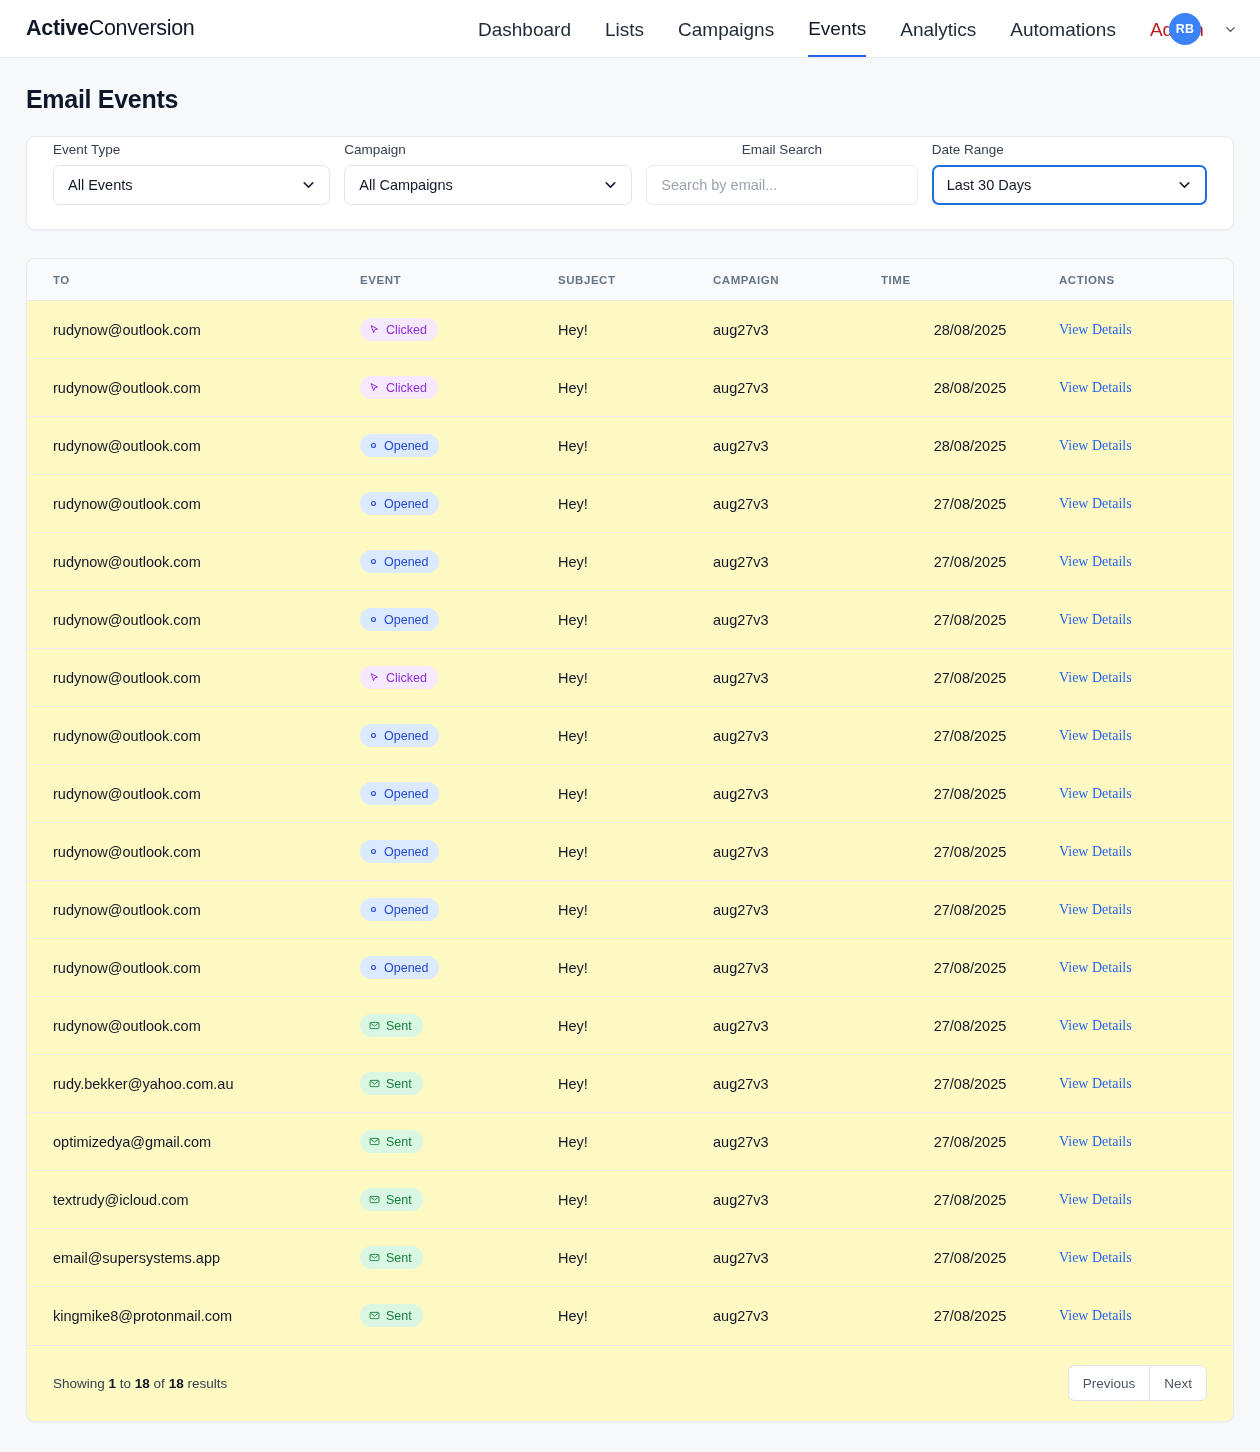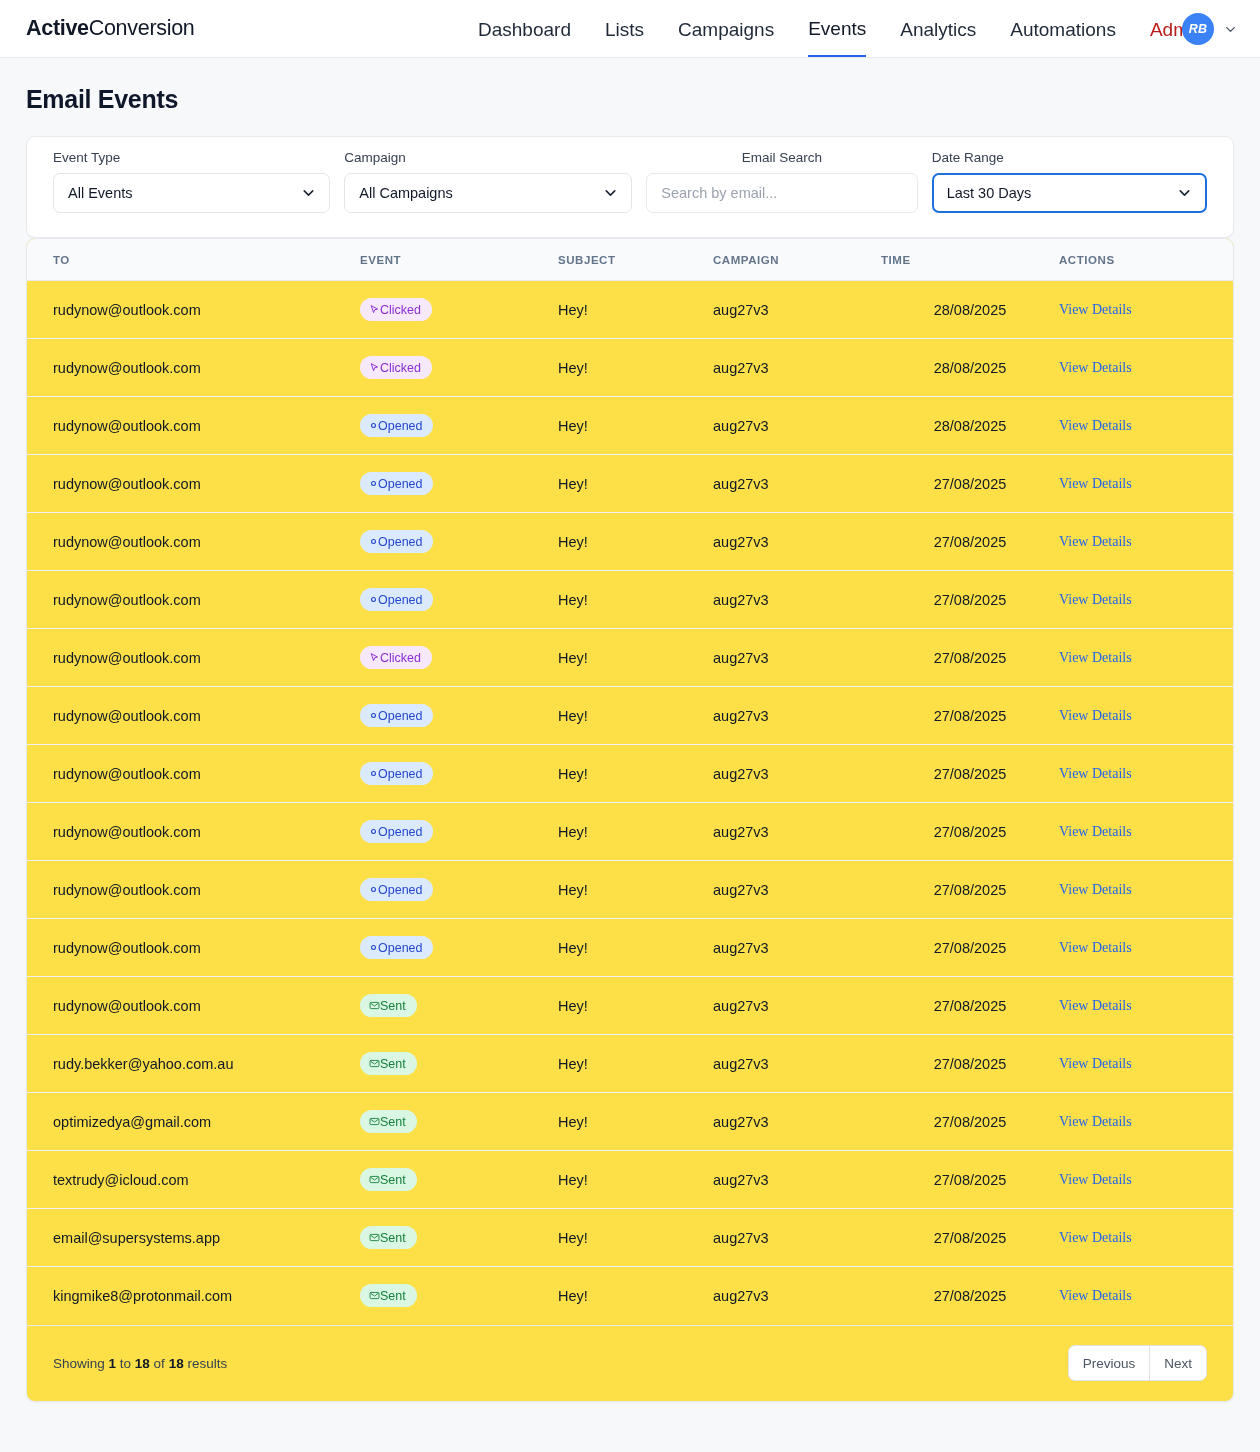--- a/index.html
+++ b/index.html
@@ -56,22 +56,21 @@
   }
   .nav-link.admin { color: #b91c1c; }
 
   .nav-right {
     position: absolute;
     right: 22px;
     top: 0;
     height: 58px;
     display: flex;
     align-items: center;
-    gap: 9px;
-    font-style: italic;
+    gap: 22px;
   }
   .avatar {
     width: 32px; height: 32px;
     border-radius: 50%;
     background: #3b82f6;
     color: #ffffff;
     font-size: 12.5px;
     font-weight: 700;
     display: flex;
     align-items: center;
@@ -90,21 +89,21 @@
     color: #0f172a;
     padding: 27px 0 22px 0;
     letter-spacing: -0.3px;
   }
 
   
   .filter-card {
     background: #ffffff;
     border: 1px solid #e8eaed;
     border-radius: 9px;
-    padding: 14px 26px 24px 26px;
+    padding: 6px 26px 24px 26px;
     display: flex;
     gap: 14px;
     box-shadow: 0 1px 2px rgba(16,24,40,0.04);
   }
   .field { display: flex; flex-direction: column; gap: 8px; }
   .field.w-evt { width: 284px; }
   .field.w-camp { width: 295px; }
   .field.w-search { width: 278px; align-items: center; }
   .field.w-date { width: 282px; }
 
@@ -148,23 +147,24 @@
     font-size: 14.5px;
     color: #111827;
     font-family: "Liberation Sans", sans-serif;
     width: 100%;
     outline: none;
   }
   .text-input::placeholder { color: #9aa3ae; }
 
   
   .table-card {
-    background: #fde047;
+    background: #fef9c3;
     border: 1px solid #e8eaed;
     border-radius: 9px;
+    margin-top: 28px;
     overflow: hidden;
     box-shadow: 0 1px 2px rgba(16,24,40,0.04);
   }
 
   table { width: 100%; border-collapse: collapse; table-layout: fixed; }
 
   thead th {
     background: #f8fafc;
     border-bottom: 1px solid #e8eaed;
     text-align: left;
@@ -190,20 +190,21 @@
     height: 58px;
     font-size: 14.5px;
     color: #111827;
     vertical-align: middle;
   }
   td.c-time { color: #111827; text-align: center; }
 
   .badge {
     display: inline-flex;
     align-items: center;
+    gap: 6px;
     height: 23px;
     padding: 0 11px 0 9px;
     border-radius: 999px;
     font-size: 12.5px;
     font-weight: 500;
     white-space: nowrap;
   }
   .badge.clicked { background: #f7e9fd; color: #8b2fd4; }
   .badge.opened  { background: #dbeafe; color: #2547d0; }
   .badge.sent    { background: #d9f7e3; color: #17803d; }

